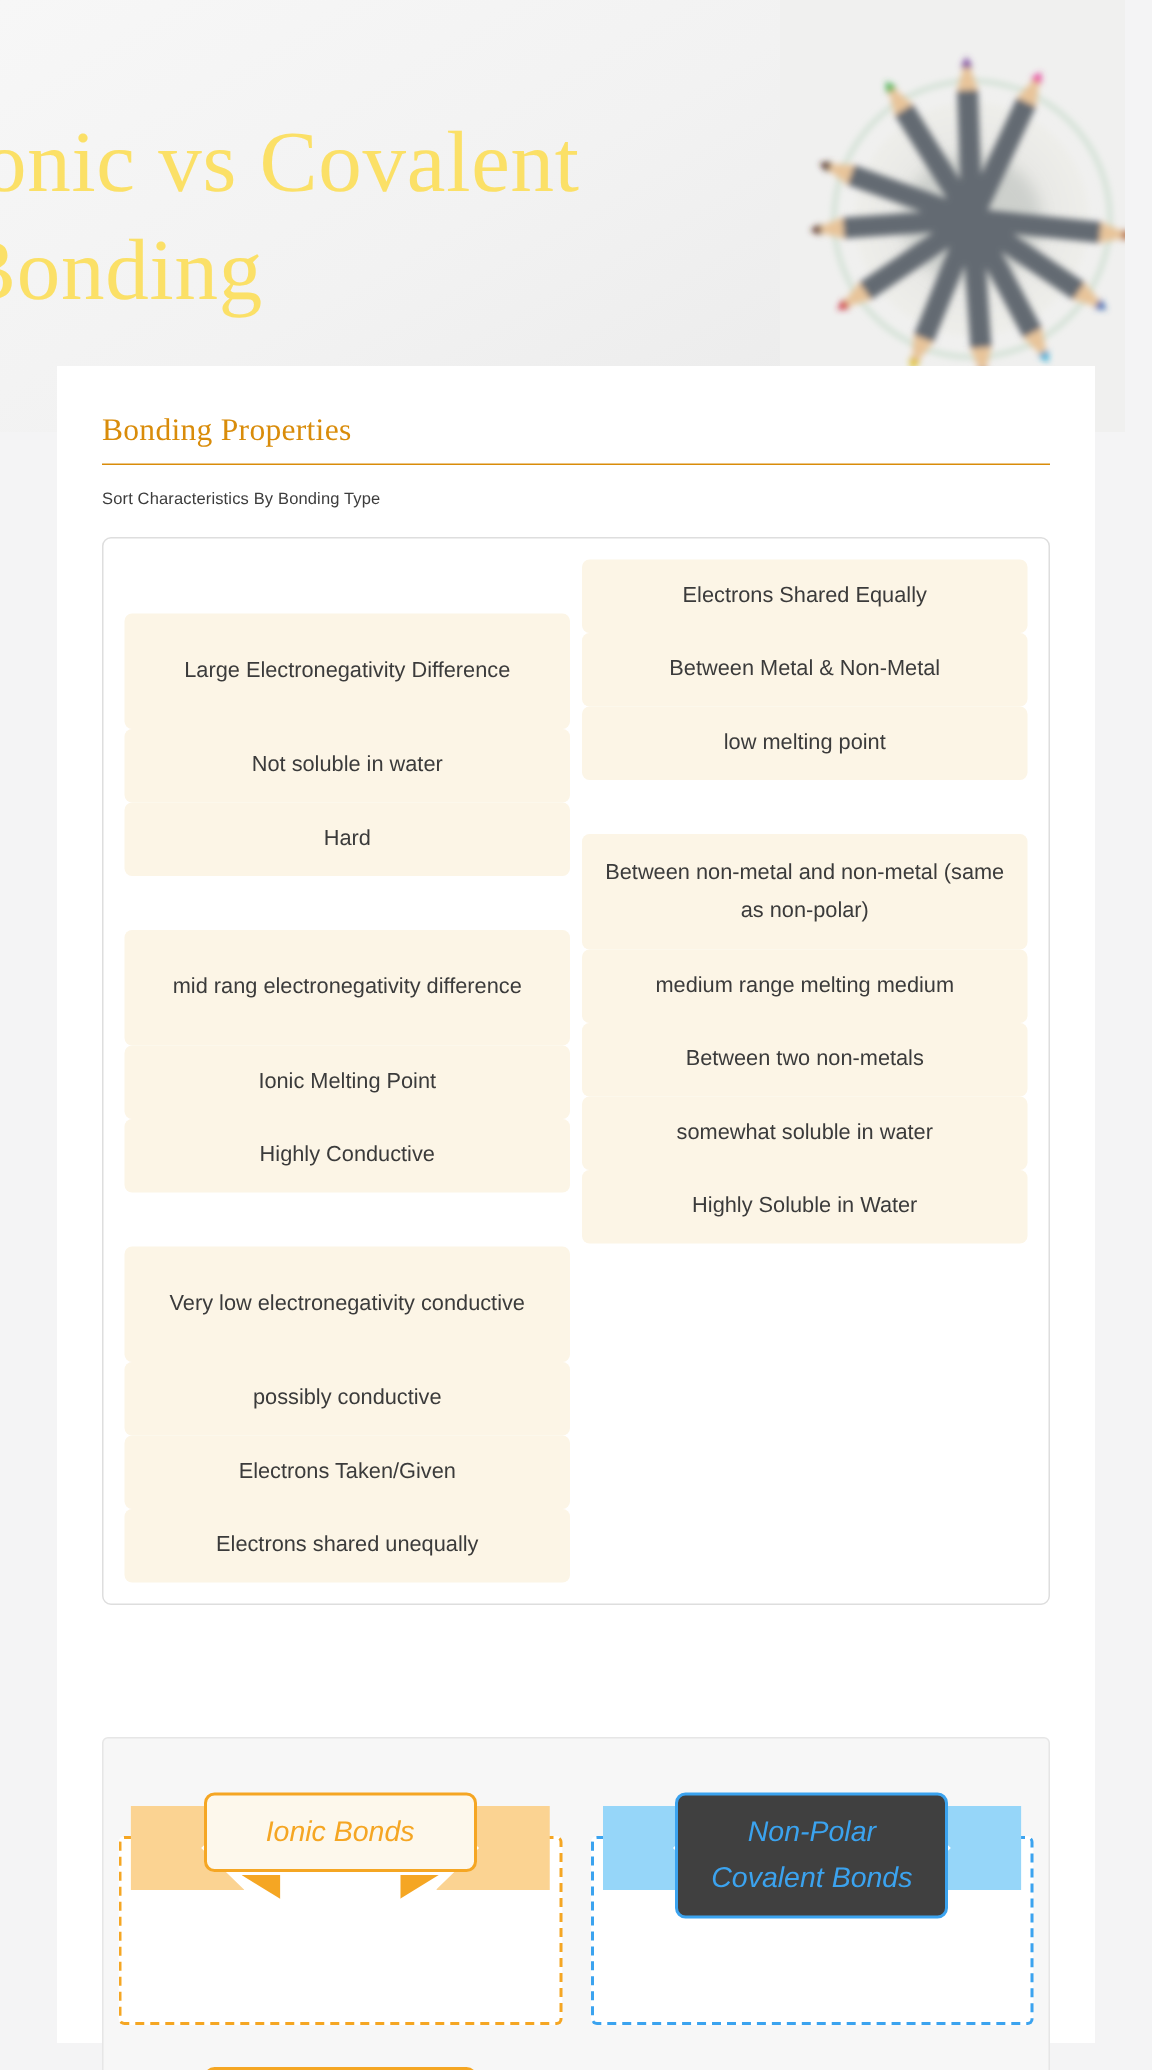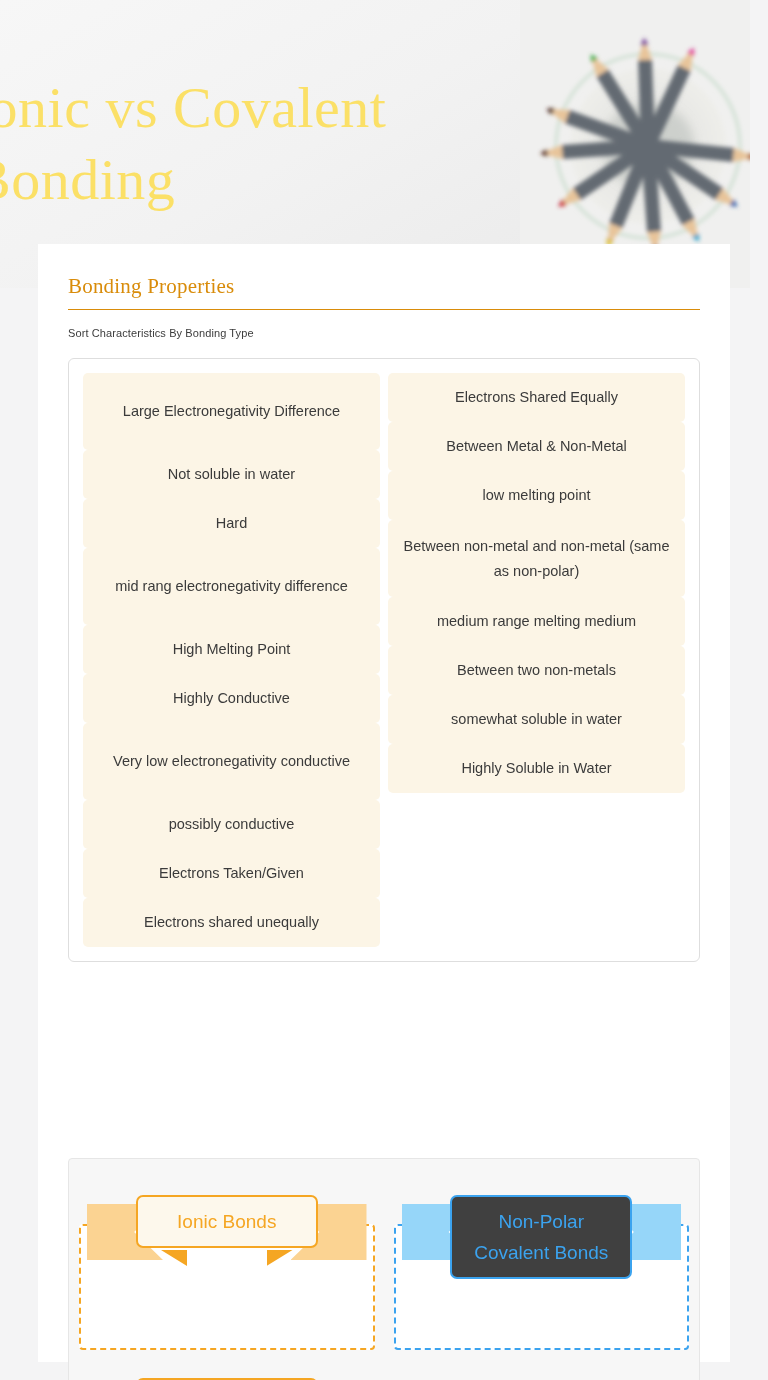--- a/index.html
+++ b/index.html
@@ -112,21 +112,21 @@
     min-height: 49px;
     display: flex;
     align-items: center;
     justify-content: center;
     text-align: center;
     padding: 11px 12px;
     font-size: 14.5px;
     line-height: 25px;
     color: #3b3b3b;
   }
-  .tile.two-line { min-height: 77px; }
+  .tile.two-line { min-height: 77px; margin-top: 36px; }
 
   
   .dropzone-panel {
     position: absolute;
     left: 68px;
     top: 1158px;
     width: 632px;
     height: 260px;
     background: #f7f7f7;
     border: 1px solid #e6e6e6;
@@ -138,20 +138,21 @@
   .dz-row {
     display: flex;
     gap: 19px;
     margin-bottom: 28px;
   }
 
   .dropzone {
     position: relative;
     flex: 1 1 0;
     height: 155px;
+    font-style: italic;
   }
 
   .dz-area {
     position: absolute;
     left: 0;
     top: 29px;
     right: 0;
     bottom: 0;
     border: 2px dashed #f5a623;
     border-radius: 4px;
@@ -322,21 +323,21 @@
       <div class="section-title">Bonding Properties</div>
       <div class="title-rule"></div>
       <div class="instructions">Sort Characteristics By Bonding Type</div>
 
       <div class="tile-board">
         <div class="tile-col">
             <div class="tile two-line">Large Electronegativity Difference</div>
             <div class="tile">Not soluble in water</div>
             <div class="tile">Hard</div>
             <div class="tile two-line">mid rang electronegativity difference</div>
-            <div class="tile">High Melting Point</div>
+            <div class="tile">Ionic Melting Point</div>
             <div class="tile">Highly Conductive</div>
             <div class="tile two-line">Very low electronegativity conductive</div>
             <div class="tile">possibly conductive</div>
             <div class="tile">Electrons Taken/Given</div>
             <div class="tile">Electrons shared unequally</div>
           </div>
         <div class="tile-col">
             <div class="tile">Electrons Shared Equally</div>
             <div class="tile">Between Metal &amp; Non-Metal</div>
             <div class="tile">low melting point</div>

